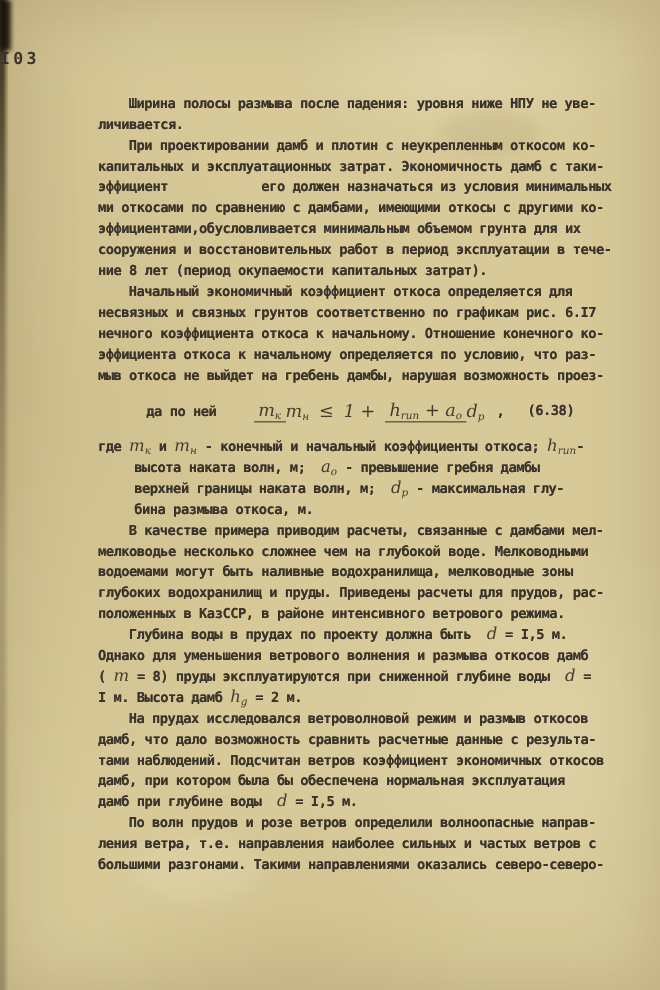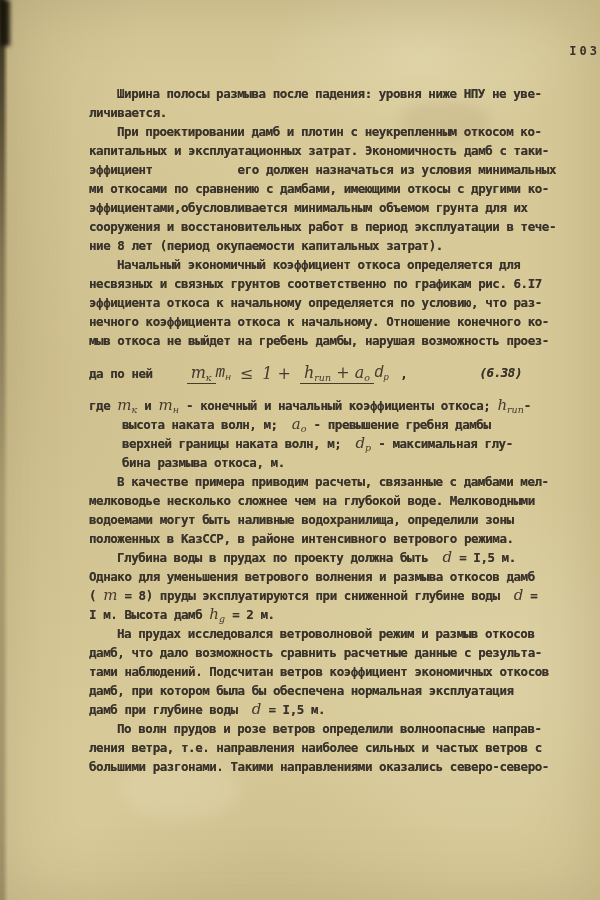--- a/index.html
+++ b/index.html
@@ -33,49 +33,49 @@
   .corner-mark{
     position:absolute;left:0;top:0;width:10px;height:46px;
     background:rgba(18,14,6,0.85);filter:blur(2px);
   }
   .stain-a{position:absolute;left:400px;top:100px;width:90px;height:40px;border-radius:50%;
     background:rgba(125,100,55,0.10);filter:blur(6px);}
   .stain-b{position:absolute;left:120px;top:760px;width:120px;height:60px;border-radius:50%;
     background:rgba(255,250,225,0.14);filter:blur(8px);}
 
   .pagenum{
-    position:absolute;top:44px;left:0;right:0;text-align:right;
-    font-size:12px;font-weight:bold;letter-spacing:3px;color:#3a332b;
+    position:absolute;top:44px;left:0;right:0;text-align:left;
+    font-size:15px;font-weight:bold;letter-spacing:3px;color:#3a332b;
   }
 
   .column{
     position:absolute;left:89px;top:84px;width:465px;
     color:#3a332b;font-size:12.5px;line-height:19px;font-weight:bold;
     letter-spacing:-0.45px;
     text-shadow:0 0 0.5px rgba(58,51,43,0.65);
   }
   .line{white-space:pre;height:19px;overflow:visible;}
   .indent{padding-left:28px;}
   .hang .cont{padding-left:33px;}
 
   .hand{
     font-family:"DejaVu Serif", serif;font-style:italic;font-weight:normal;
     font-size:15px;letter-spacing:0;color:#453b2f;text-shadow:none;
   }
   .hand sub{font-size:9.5px;vertical-align:-3px;line-height:0;letter-spacing:0;}
 
-  .formula{position:relative;height:46px;display:flex;align-items:center;}
+  .formula{position:relative;height:46px;display:flex;align-items:center;margin-left:44px;}
   .formula .intro{margin-right:34px;}
   .math{display:flex;align-items:center;gap:9px;}
   .formula .hand{font-size:16px;}
   .frac{display:inline-flex;flex-direction:row;align-items:center;}
   .frac .num{padding:0 4px 1px;border-bottom:1.5px solid #453b2f;}
-  .frac .den{padding-top:0;font-family:Liberation Mono, monospace;}
+  .frac .den{padding-top:0;}
   .comma{margin-left:2px;}
-  .eqnum{position:absolute;right:32px;top:13px;font-style:italic;}
+  .eqnum{position:absolute;right:32px;top:13px;}
 </style>
 </head>
 <body>
 
 <div class="page" style="background-color: rgb(215, 201, 152);">
   <div class="edge-shadow"></div>
   <div class="corner-mark"></div>
   <div class="stain-a"></div>
   <div class="stain-b"></div>
 
@@ -92,22 +92,22 @@
           <div class="line"><span class="typed">капитальных и эксплуатационных затрат. Экономичность дамб с таки-</span></div>
           <div class="line"><span class="typed">эффициент            его должен назначаться из условия минимальных</span></div>
           <div class="line"><span class="typed">ми откосами по сравнению с дамбами, имеющими откосы с другими ко-</span></div>
           <div class="line"><span class="typed">эффициентами,обусловливается минимальным объемом грунта для их</span></div>
           <div class="line"><span class="typed">сооружения и восстановительных работ в период эксплуатации в тече-</span></div>
           <div class="line"><span class="typed">ние 8 лет (период окупаемости капитальных затрат).</span></div>
         </div>
         <div class="para">
           <div class="line indent"><span class="typed">Начальный экономичный коэффициент откоса определяется для</span></div>
           <div class="line"><span class="typed">несвязных и связных грунтов соответственно по графикам рис. 6.I7</span></div>
+          <div class="line"><span class="typed">нечного коэффициента откоса к начальному. Отношение конечного ко-</span></div>
           <div class="line"><span class="typed">эффициента откоса к начальному определяется по условию, что раз-</span></div>
-          <div class="line"><span class="typed">нечного коэффициента откоса к начальному. Отношение конечного ко-</span></div>
           <div class="line"><span class="typed">мыв откоса не выйдет на гребень дамбы, нарушая возможность проез-</span></div>
         </div>
       </div>
 
     <div class="formula">
       <span class="intro">да по ней</span>
       <span class="math">
         <span class="frac">
           <span class="num hand"><span>m</span><sub>к</sub></span>
           <span class="den hand"><span>m</span><sub>н</sub></span>
@@ -126,21 +126,22 @@
     <div id="text-bottom">
         <div class="para hang">
           <div class="line"><span class="typed">где </span><span class="hand">m<sub>к</sub></span><span class="typed"> и </span><span class="hand">m<sub>н</sub></span><span class="typed"> - конечный и начальный коэффициенты откоса; </span><span class="hand">h<sub>run</sub></span><span class="typed">-</span></div>
           <div class="line cont"><span class="typed">высота наката волн, м;  </span><span class="hand">a<sub>o</sub></span><span class="typed"> - превышение гребня дамбы</span></div>
           <div class="line cont"><span class="typed">верхней границы наката волн, м;  </span><span class="hand">d<sub>p</sub></span><span class="typed"> - максимальная глу-</span></div>
           <div class="line cont"><span class="typed">бина размыва откоса, м.</span></div>
         </div>
         <div class="para">
           <div class="line indent"><span class="typed">В качестве примера приводим расчеты, связанные с дамбами мел-</span></div>
           <div class="line"><span class="typed">мелководье несколько сложнее чем на глубокой воде. Мелководными</span></div>
-          <div class="line"><span class="typed">водоемами могут быть наливные водохранилища, определили зоны</span></div>
+          <div class="line"><span class="typed">водоемами могут быть наливные водохранилища, мелководные зоны</span></div>
+          <div class="line"><span class="typed">глубоких водохранилищ и пруды. Приведены расчеты для прудов, рас-</span></div>
           <div class="line"><span class="typed">положенных в КазССР, в районе интенсивного ветрового режима.</span></div>
         </div>
         <div class="para">
           <div class="line indent"><span class="typed">Глубина воды в прудах по проекту должна быть  </span><span class="hand">d</span><span class="typed"> = I,5 м.</span></div>
           <div class="line"><span class="typed">Однако для уменьшения ветрового волнения и размыва откосов дамб</span></div>
           <div class="line"><span class="typed">( </span><span class="hand">m</span><span class="typed"> = 8) пруды эксплуатируются при сниженной глубине воды  </span><span class="hand">d</span><span class="typed"> =</span></div>
           <div class="line"><span class="typed">I м. Высота дамб </span><span class="hand">h<sub>g</sub></span><span class="typed"> = 2 м.</span></div>
         </div>
         <div class="para">
           <div class="line indent"><span class="typed">На прудах исследовался ветроволновой режим и размыв откосов</span></div>

